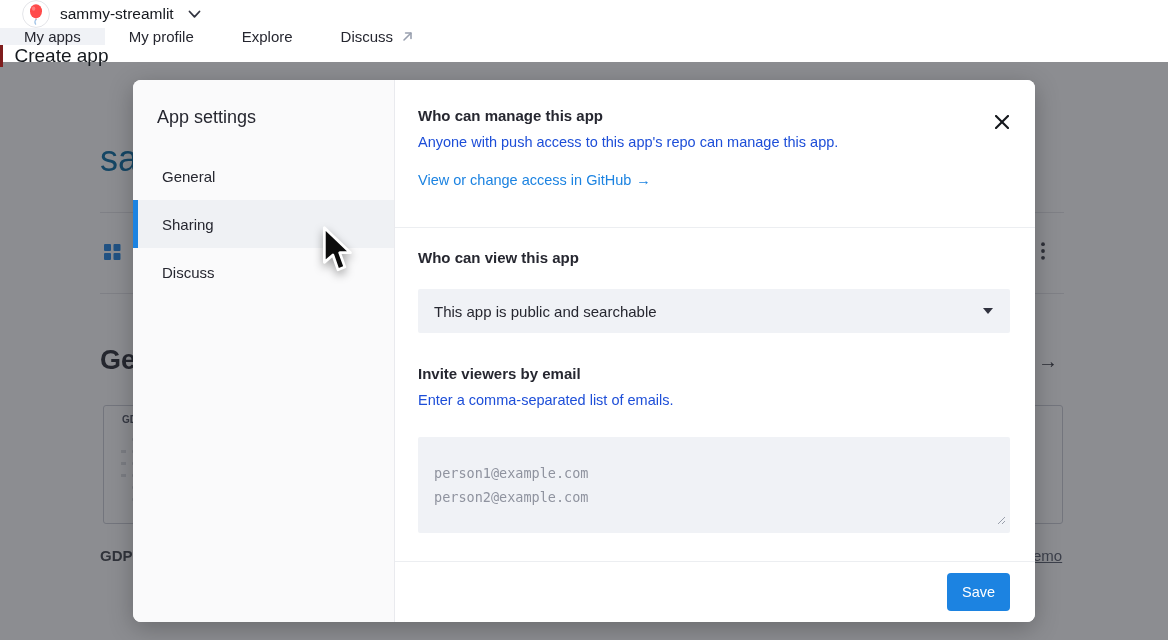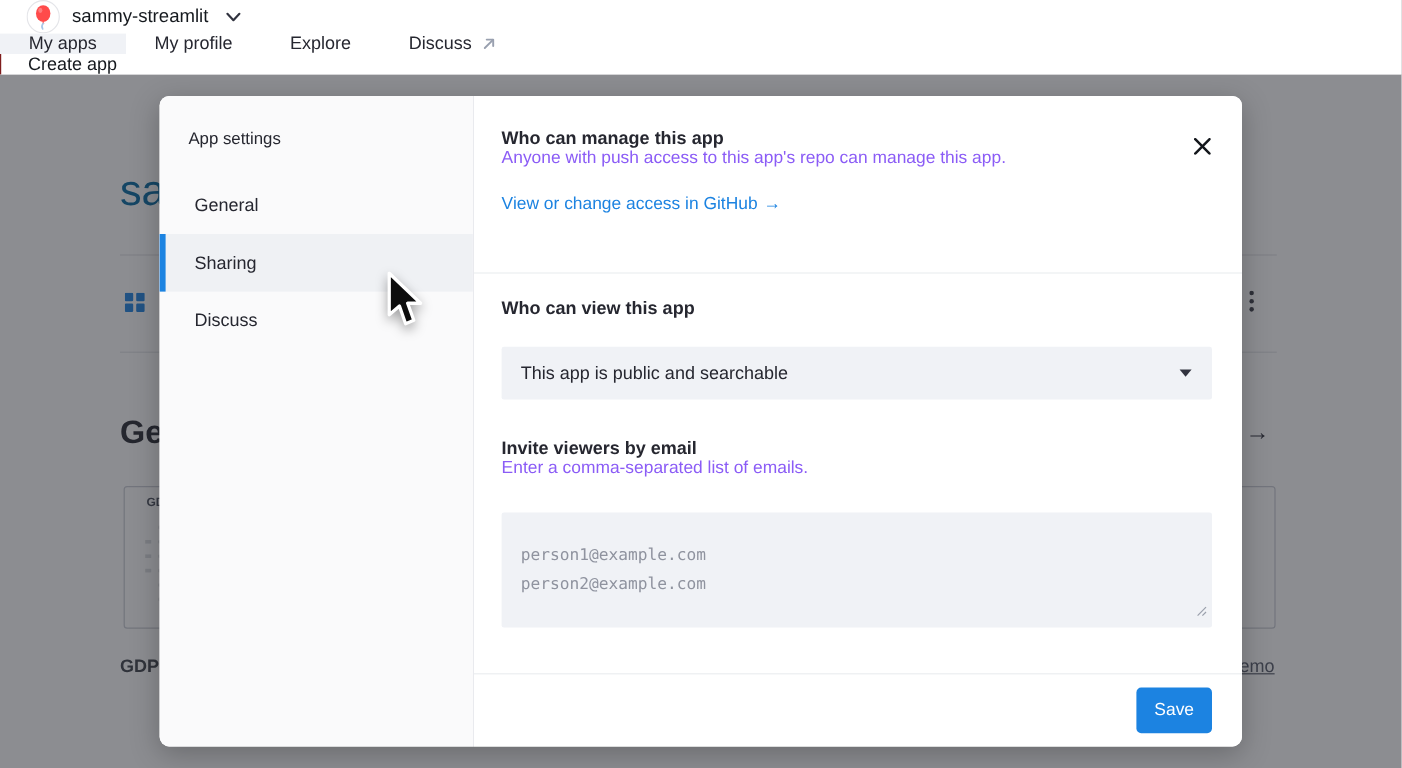--- a/index.html
+++ b/index.html
@@ -18,22 +18,22 @@
   .workspace { display:flex; align-items:center; gap:10px; padding:0 26px 0 22px; cursor:pointer; }
   .balloon-wrap { width:28px; height:28px; flex:0 0 auto; }
   .ws-name { font-size:15.5px; color:#15191e; }
   .ws-chevron { margin-left:4px; display:flex; align-items:center; }
   .tabs { display:flex; align-items:stretch; }
   .tab { display:flex; align-items:center; padding:0 24px; font-size:15px; color:#262730; cursor:pointer; }
   .tab.active { background:#f0f2f6; }
   .tab .ext-arrow { margin-left:8px; display:flex; align-items:center; }
   .nav-spacer { flex:1; }
   .create-app {
-    width:120px; border-left:1px solid #7f1d1d; display:flex; align-items:center;
-    justify-content:center; font-size:15px; color:#15191e; cursor:pointer;
+    width:120px; border-left:3px solid #7f1d1d; display:flex; align-items:center;
+    justify-content:center; font-size:19px; color:#15191e; cursor:pointer;
   }
 
   
   .page { position:absolute; top:62px; left:0; width:1168px; height:578px; background:#fff; z-index:1; }
   .bg-h1 { position:absolute; left:100px; top:76px; font-size:36px; font-weight:400; color:#0369a1; white-space:nowrap; }
   .bg-hr { position:absolute; left:100px; width:964px; height:1px; background:#e3e4e8; }
   .bg-hr.r1 { top:150px; } .bg-hr.r2 { top:231px; }
   .bg-gridicon { position:absolute; left:104px; top:182px; }
   .bg-kebab { position:absolute; left:1041px; top:180px; }
   .bg-h2 { position:absolute; left:100px; top:283px; font-size:27px; font-weight:700; color:#262730; }
@@ -53,32 +53,32 @@
   
   .modal {
     position:absolute; left:133px; top:80px; width:902px; height:542px;
     background:#fff; border-radius:8px; z-index:3; display:flex;
     box-shadow:0 6px 24px rgba(0,0,0,.25);
   }
   .modal-side {
     width:262px; flex:0 0 auto; background:#fafafb; border-right:1px solid #e9eaee;
     border-radius:8px 0 0 8px; padding-top:27px;
   }
-  .side-title { margin-left:24px; font-size:14px; color:#262730; }
+  .side-title { margin-left:24px; font-size:18px; color:#262730; }
   .side-items { margin-top:24px; }
   .side-item {
     height:48px; display:flex; align-items:center; padding-left:24px;
     font-size:15px; color:#262730; cursor:pointer; border-left:5px solid transparent;
   }
   .side-item.selected { background:#eff1f4; border-left-color:#1c83e1; }
 
   .modal-main { flex:1; display:flex; flex-direction:column; background:#fff; border-radius:0 8px 8px 0; }
   .sec-manage { height:148px; border-bottom:1px solid #eceef1; padding:27px 60px 0 23px; position:relative; }
   .sec-h { font-size:15px; font-weight:700; color:#262730; }
-  .sec-desc { margin-top:0; font-size:14.5px; color:#8b5cf6; }
+  .sec-desc { margin-top:10px; font-size:14.5px; color:#1d4ed8; }
   .gh-link { display:inline-block; margin-top:22px; font-size:14.5px; color:#1c83e1; cursor:pointer; text-decoration:none; }
   .gh-link .arr { margin-left:5px; }
   .close-btn {
     position:absolute; top:33px; right:24px; width:18px; height:18px;
     background:none; border:none; cursor:pointer; display:flex; align-items:center; justify-content:center; padding:0;
   }
   .sec-view { flex:1; padding:21px 25px 0 23px; }
   .dropdown {
     margin-top:23px; height:44px; background:#f0f2f6; border-radius:2px;
     display:flex; align-items:center; justify-content:space-between;

